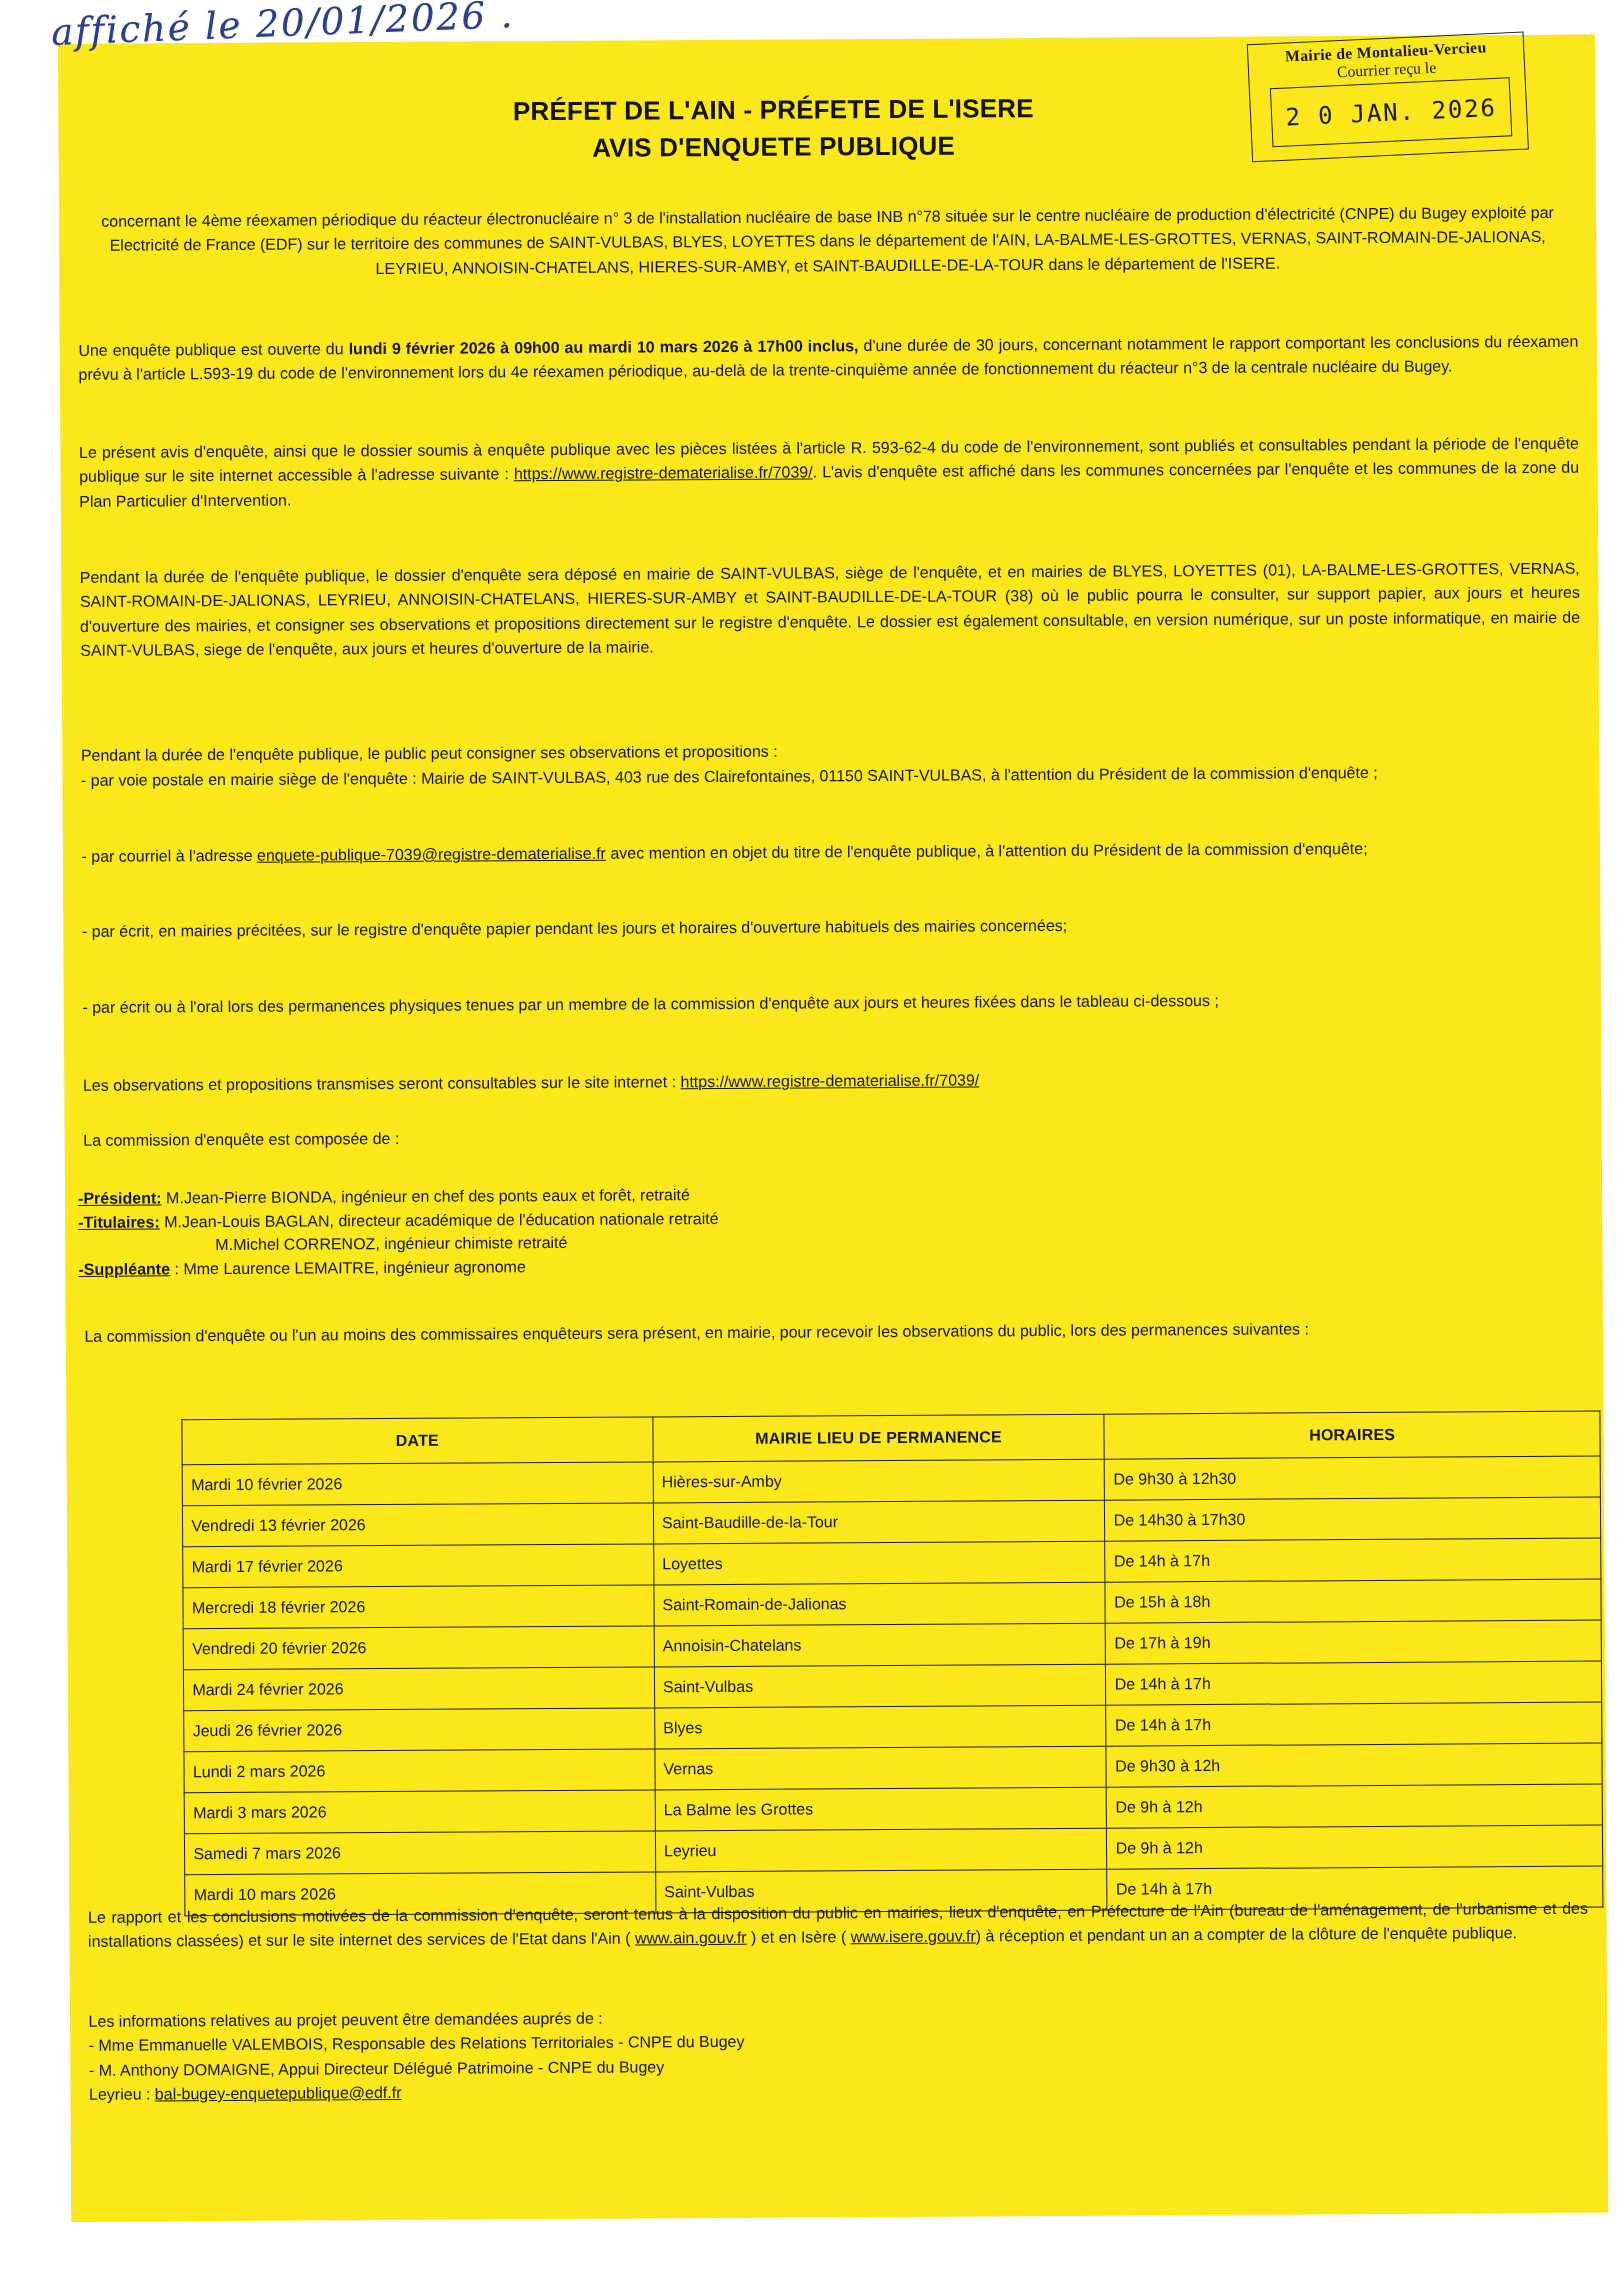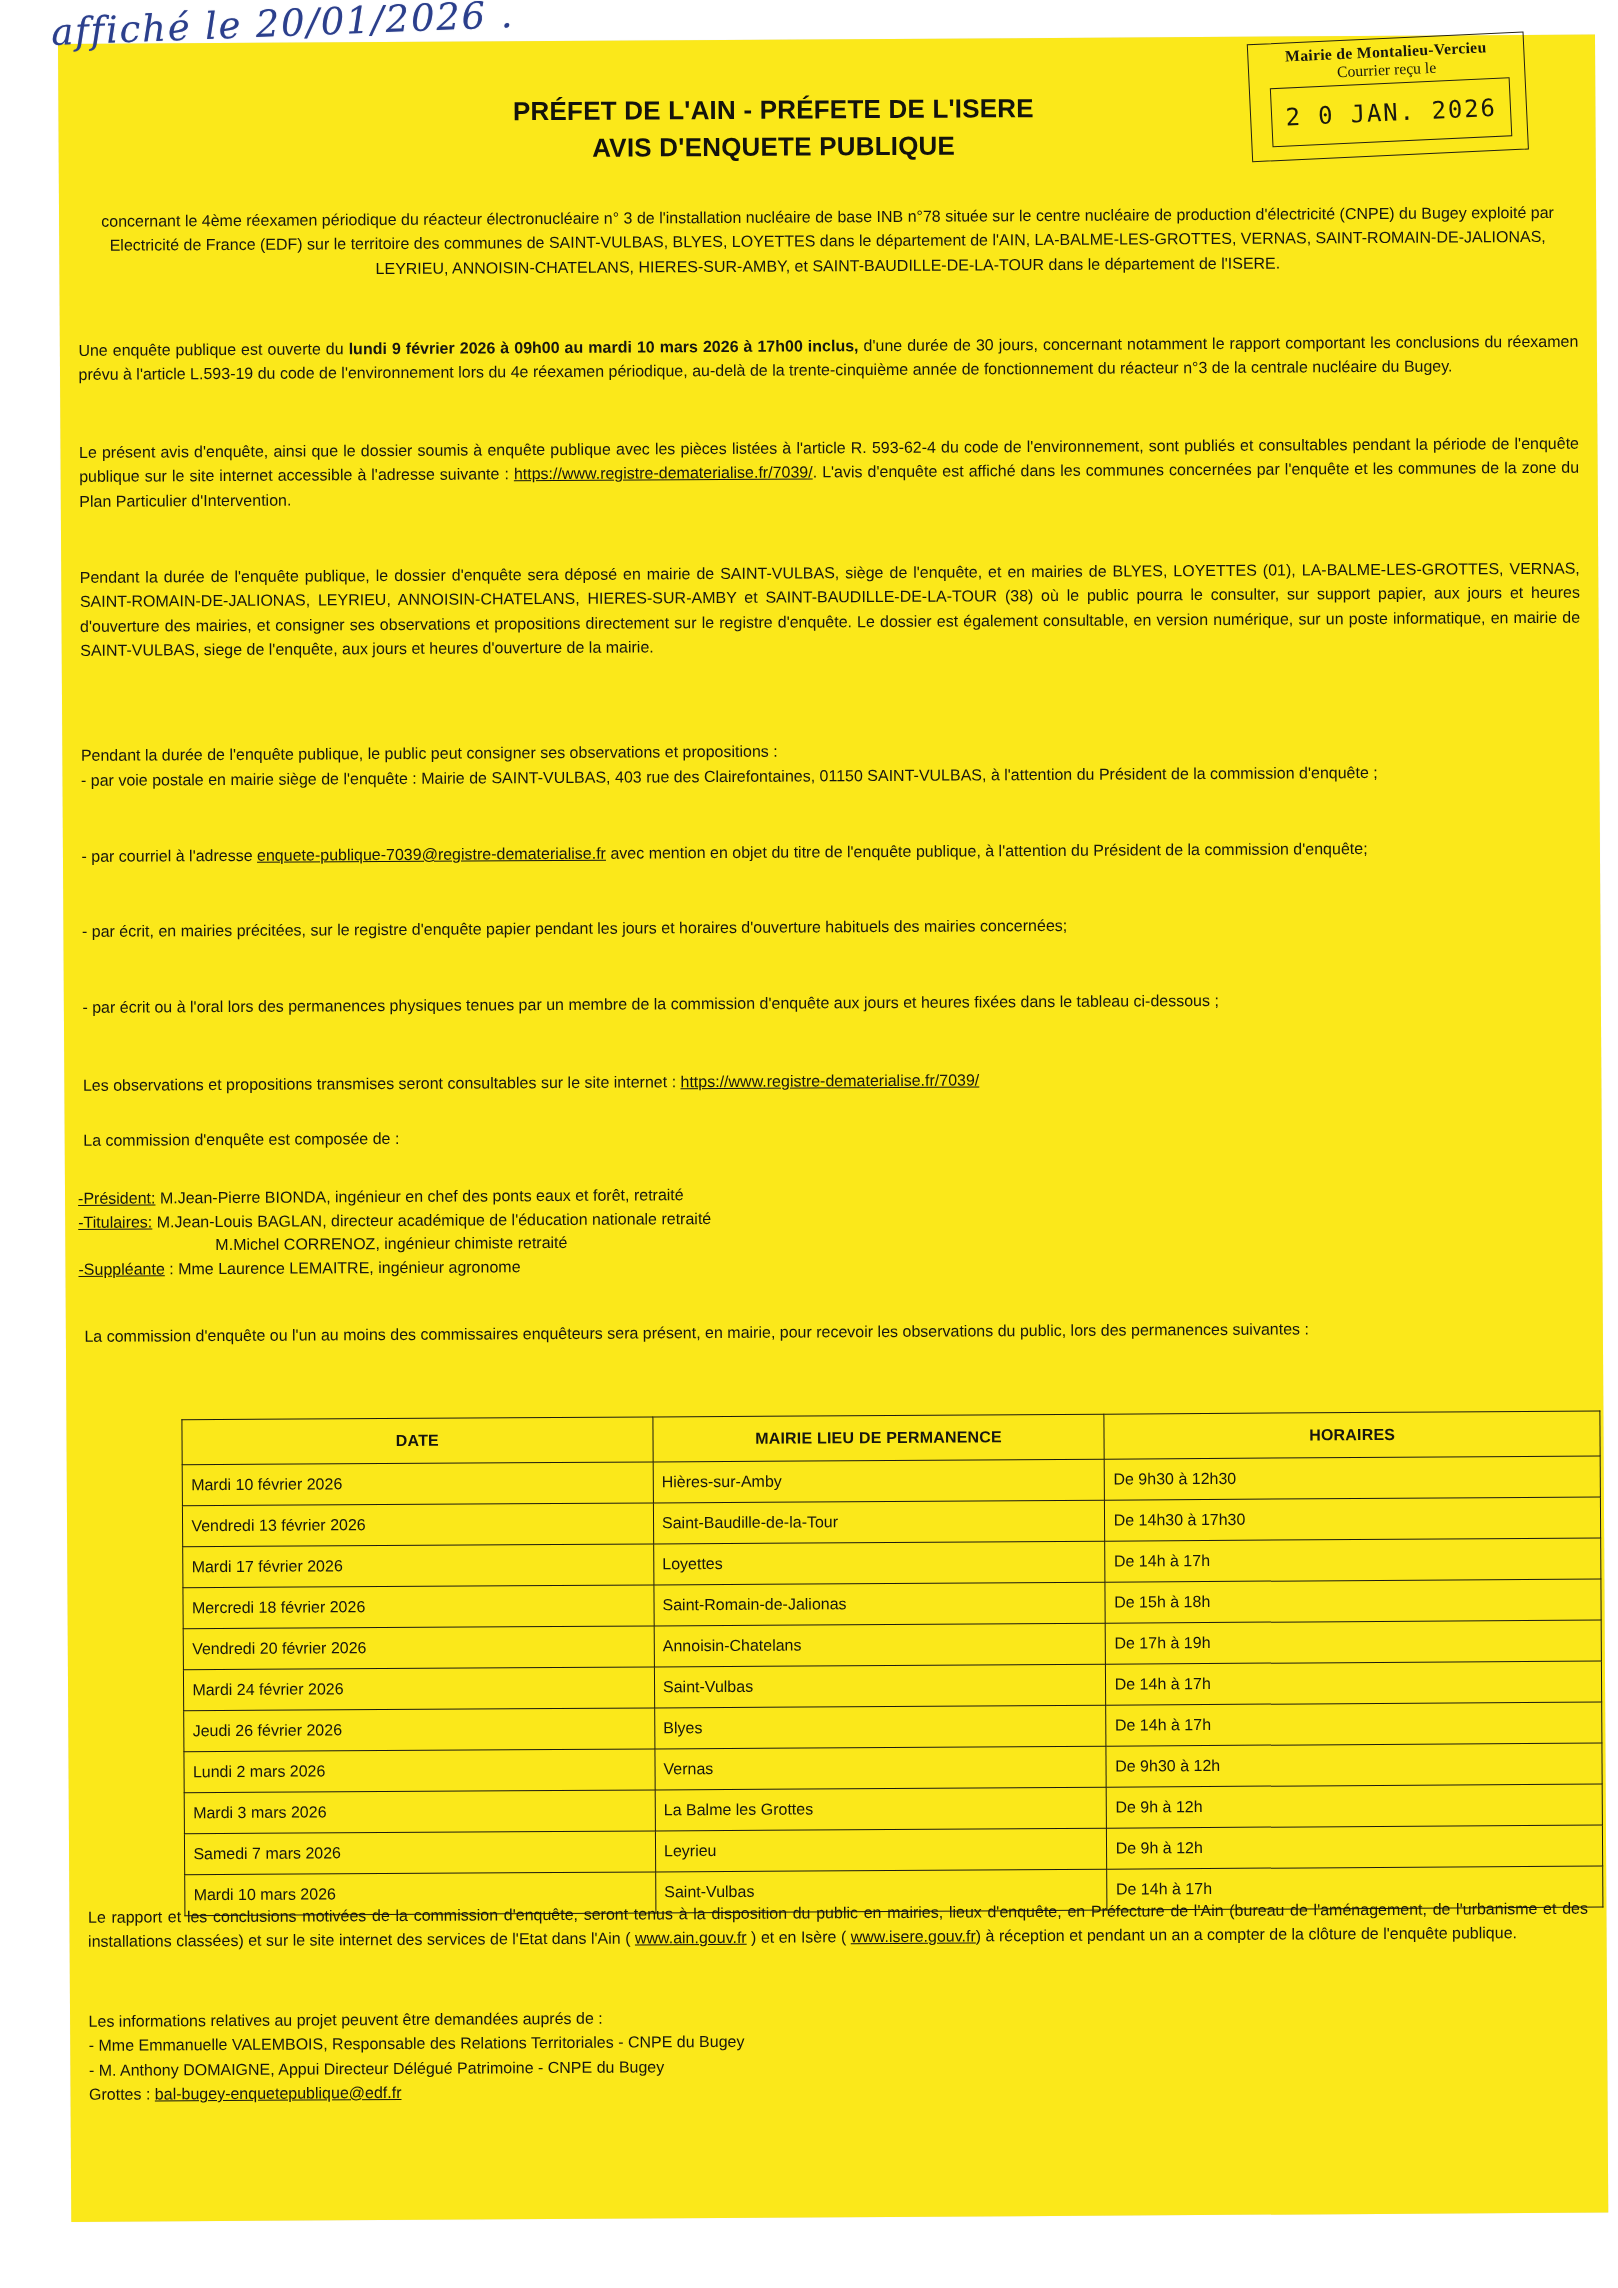--- a/index.html
+++ b/index.html
@@ -117,21 +117,21 @@
   
   .blk {
     position: absolute;
     font-size: 16px;
     line-height: 1.52;
     color: #17160f;
   }
   .just { text-align: justify; }
   .cen  { text-align: center; }
   .b    { font-weight: bold; }
-  .u    { text-decoration: underline; }
+  .u    { text-decoration: underline; font-weight: bold; }
   .lnk  {
     text-decoration: underline;
     color: #17160f;
   }
 
   
   #perm-table {
     position: absolute;
     left: 115px;
     top: 1376px;
@@ -303,21 +303,21 @@
 
     <div class="blk just" style="left:18.5px; top:1862px; width:1500px;">
       <span>Le rapport et les conclusions motivées de la commission d'enquête, seront tenus à la disposition du public en mairies, lieux d'enquête, en Préfecture de l'Ain (bureau de l'aménagement, de l'urbanisme et des installations classées) et sur le site internet des services de l'Etat dans l'Ain ( </span><a class="lnk" href="#">www.ain.gouv.fr</a><span> ) et en Isère ( </span><a class="lnk" href="#">www.isere.gouv.fr</a><span>) à réception et pendant un an a compter de la clôture de l'enquête publique.</span>
     </div>
 
     <div class="blk" style="left:18.5px; top:1966px; width:1500px; line-height:1.52;">
       <div>Les informations relatives au projet peuvent être demandées auprés de :</div>
       <div>- Mme Emmanuelle VALEMBOIS, Responsable des Relations Territoriales - CNPE du Bugey</div>
       <div>- M. Anthony DOMAIGNE, Appui Directeur Délégué Patrimoine - CNPE du Bugey</div>
       <div>
-        <span>Grottes : </span><a class="lnk" href="#">bal-bugey-enquetepublique@edf.fr</a>
+        <span>Leyrieu : </span><a class="lnk" href="#">bal-bugey-enquetepublique@edf.fr</a>
       </div>
     </div>
 
   </div>
 </div>
 
 <div id="handwriting">affiché le 20/01/2026 .</div>
 
 
 </body></html>

